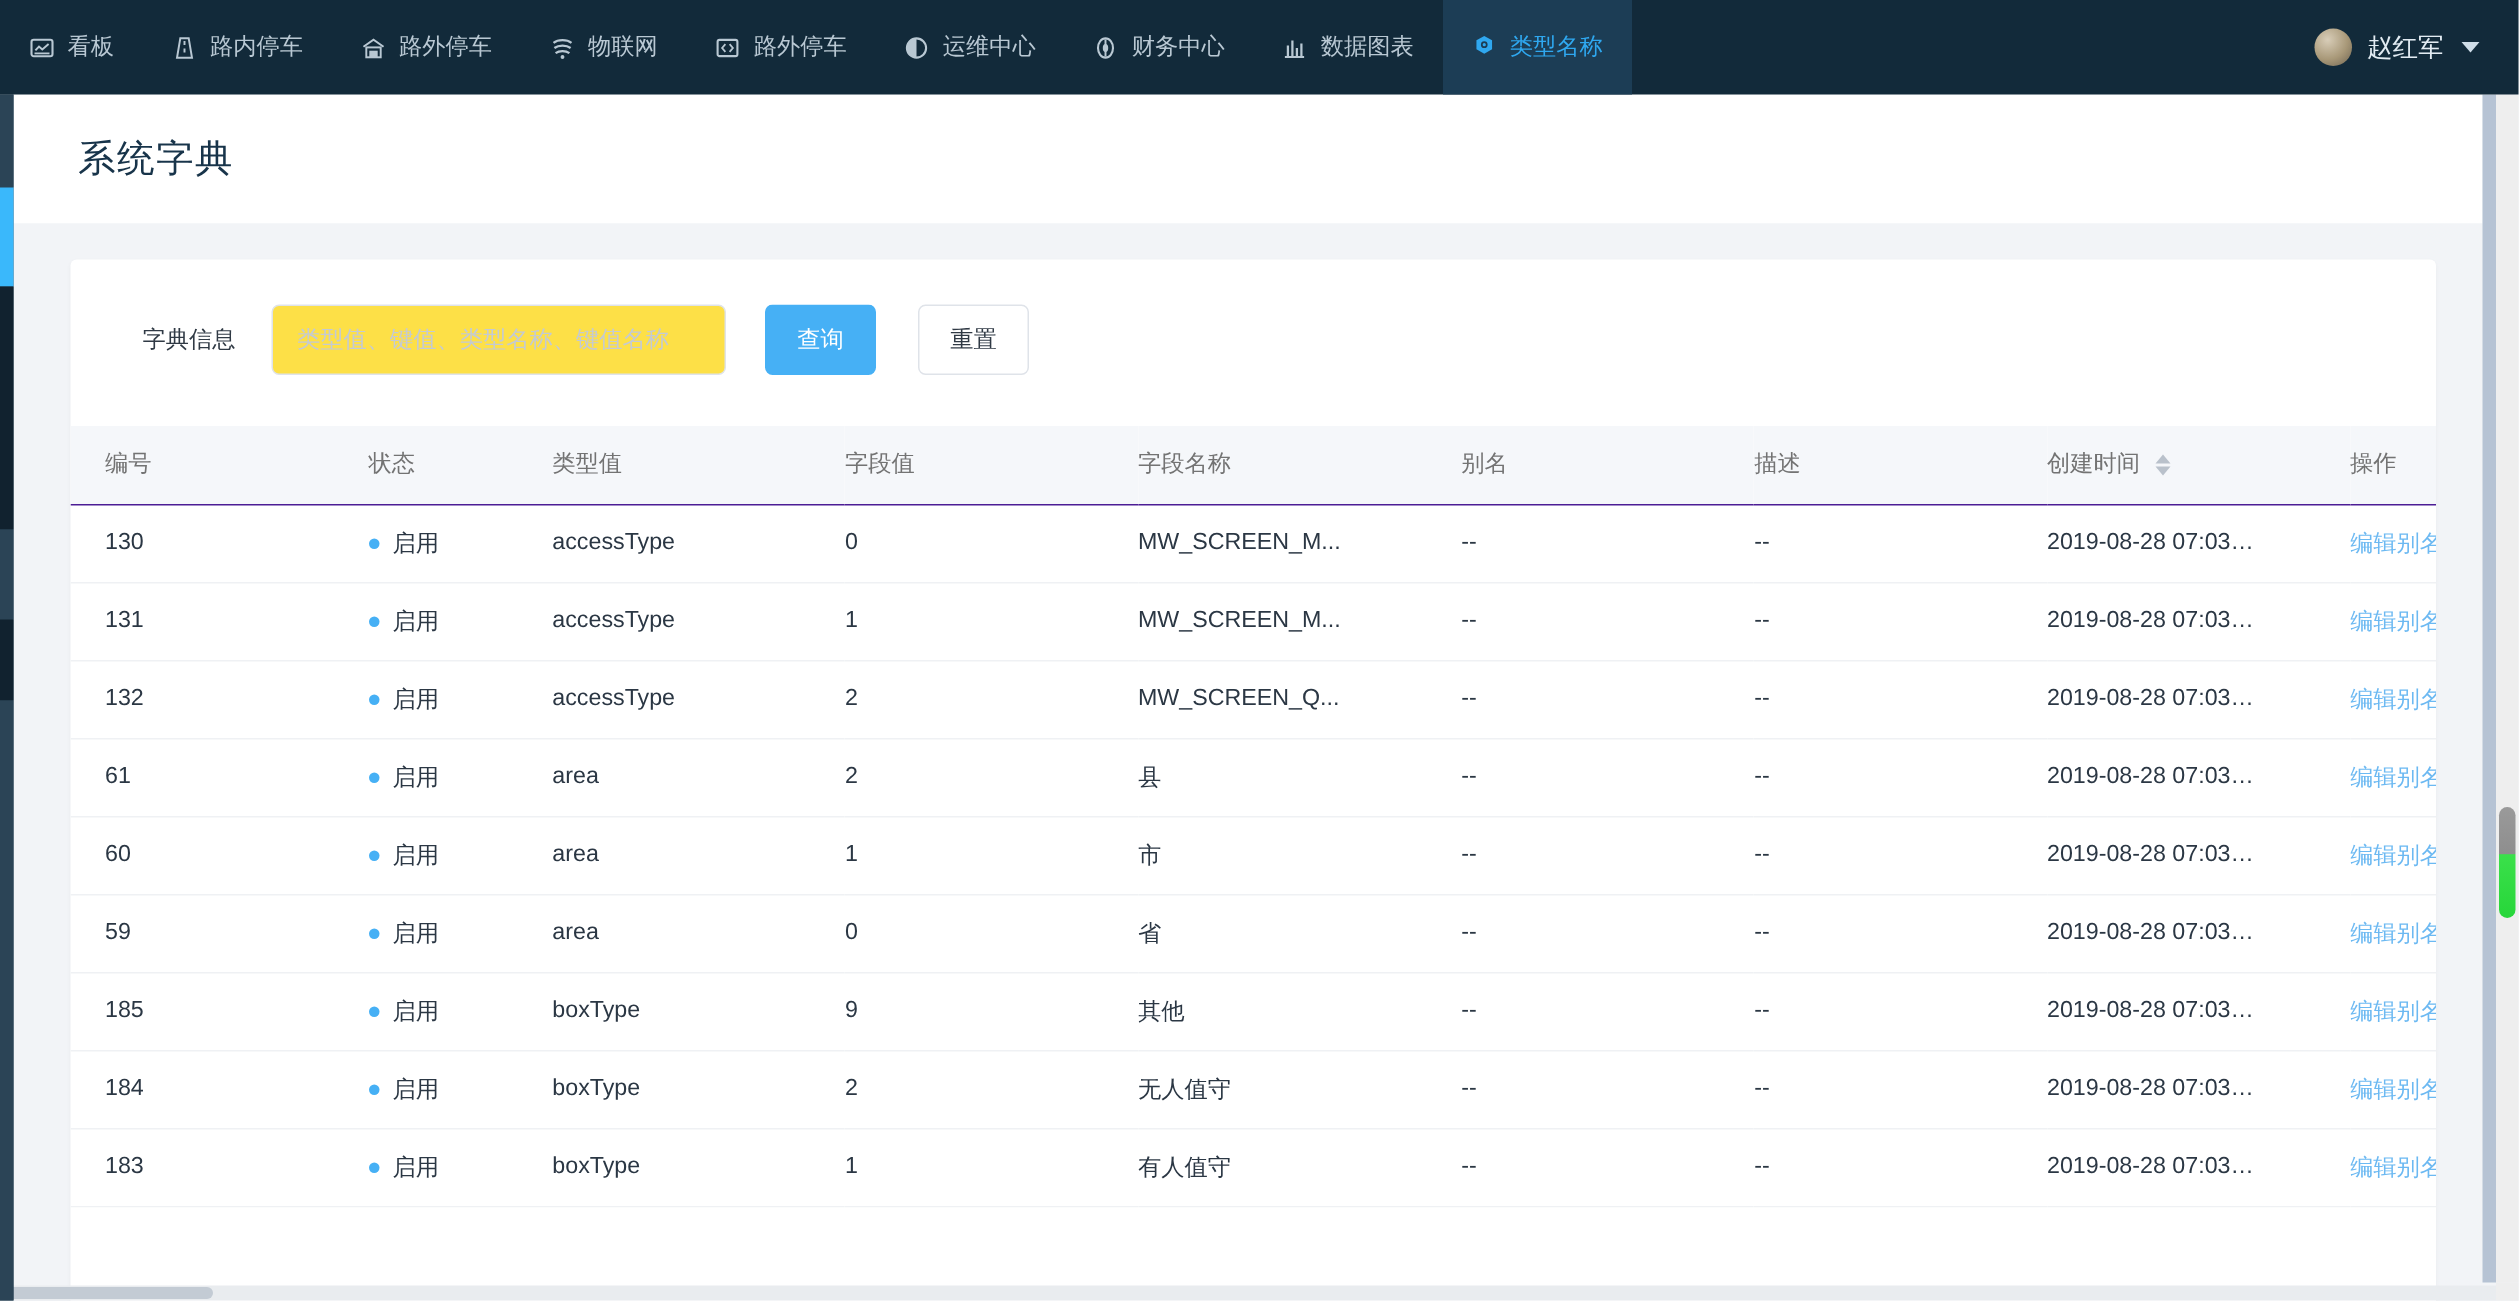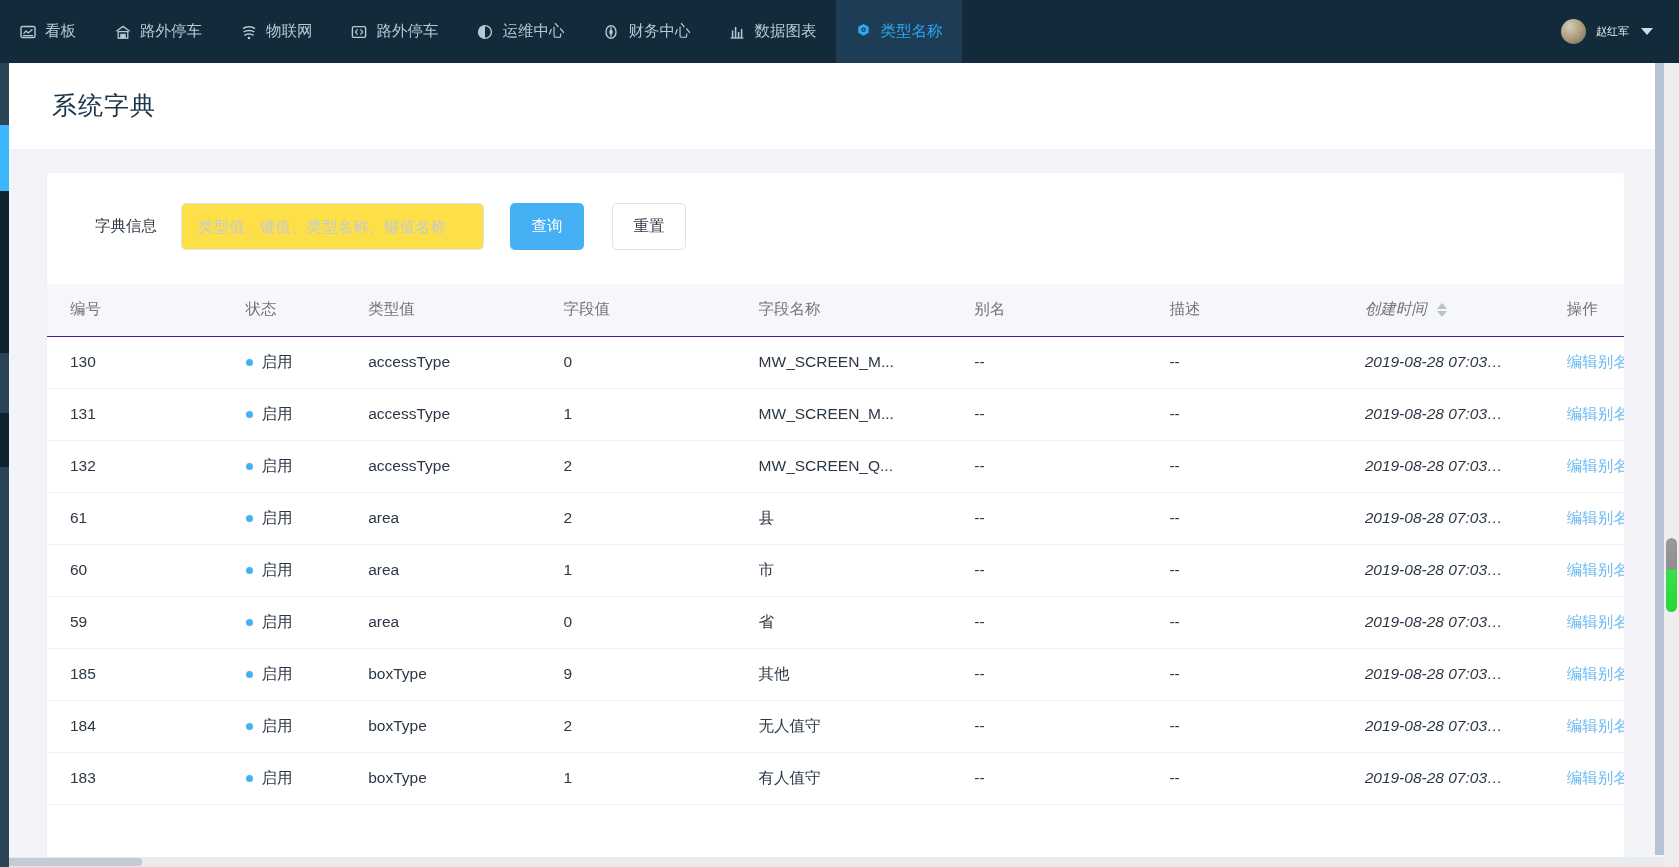--- a/index.html
+++ b/index.html
@@ -25,21 +25,21 @@
     padding: 0 19px; height: 63px;
     color: #b9c8d3; font-size: 15.5px;
     cursor: pointer; white-space: nowrap;
   }
   .nav-item.active { background: #1c3d55; color: #2fa8f0; }
   .nav-icon { display: inline-flex; width: 17px; height: 17px; align-items: center; justify-content: center; }
   .nav-icon svg { display: block; }
   .nav-spacer { flex: 1; }
   .user-area {
     display: flex; align-items: center; gap: 10px;
-    padding-right: 26px; color: #e2ebf2; font-size: 11px;
+    padding-right: 26px; color: #e2ebf2; font-size: 17px;
     cursor: pointer; white-space: nowrap;
   }
   .avatar {
     width: 25px; height: 25px; border-radius: 50%;
     background: radial-gradient(circle at 35% 30%, #d8cdb8 0%, #a89878 55%, #6d6250 100%);
     flex: none;
   }
   .caret-down {
     width: 0; height: 0; margin-left: 2px;
     border-left: 6px solid transparent;
@@ -132,21 +132,21 @@
     background: #fff;
     overflow: hidden; white-space: nowrap; text-overflow: ellipsis;
   }
   .c-id    { width: 175px; padding-left: 23px !important; }
   .c-state { width: 108px; }
   .c-type  { width: 172px; }
   .c-field { width: 172px; }
   .c-name  { width: 190px; }
   .c-alias { width: 172px; }
   .c-desc  { width: 172px; }
-  .c-time  { width: 178px; font-style: italic; }
+  .c-time  { width: 178px; }
   .c-op    { width: 150px; }
 
   .state-cell { display: flex; align-items: center; gap: 9px; }
   .dot {
     width: 7px; height: 7px; border-radius: 50%;
     background: #46b0f5; flex: none;
   }
   .sort-icon {
     display: inline-flex; flex-direction: column;
     vertical-align: middle; margin-left: 6px; gap: 2px;
@@ -196,20 +196,30 @@
   <div class="nav-items" id="nav-items">
       <div class="nav-item">
         <span class="nav-icon">
           <svg width="16" height="16" viewBox="0 0 16 16">
             <rect x="1" y="2.5" width="14" height="11" rx="1.5" fill="none" stroke="currentColor" stroke-width="1.4"></rect>
             <path d="M3.6 9.6 L6 7 L8.2 9 L12.4 5.4" fill="none" stroke="currentColor" stroke-width="1.3"></path>
             <line x1="3" y1="11.6" x2="13" y2="11.6" stroke="currentColor" stroke-width="1.2"></line>
           </svg>
         </span>
         <span>看板</span>
+      </div>
+      <div class="nav-item">
+        <span class="nav-icon">
+          <svg width="16" height="16" viewBox="0 0 16 16">
+            <path d="M5.2 1.5 L10.8 1.5 L13 14.5 L3 14.5 Z" fill="none" stroke="currentColor" stroke-width="1.3"></path>
+            <line x1="8" y1="3.4" x2="8" y2="6" stroke="currentColor" stroke-width="1.3"></line>
+            <line x1="8" y1="8.4" x2="8" y2="11" stroke="currentColor" stroke-width="1.3"></line>
+          </svg>
+        </span>
+        <span>路内停车</span>
       </div>
       <div class="nav-item">
         <span class="nav-icon">
           <svg width="16" height="16" viewBox="0 0 16 16">
             <path d="M1.3 7.2 L8 2.4 L14.7 7.2" fill="none" stroke="currentColor" stroke-width="1.3"></path>
             <rect x="3.2" y="7.6" width="9.6" height="6.6" fill="none" stroke="currentColor" stroke-width="1.3"></rect>
             <rect x="5.2" y="9.8" width="5.6" height="4.4" fill="currentColor"></rect>
           </svg>
         </span>
         <span>路外停车</span>

